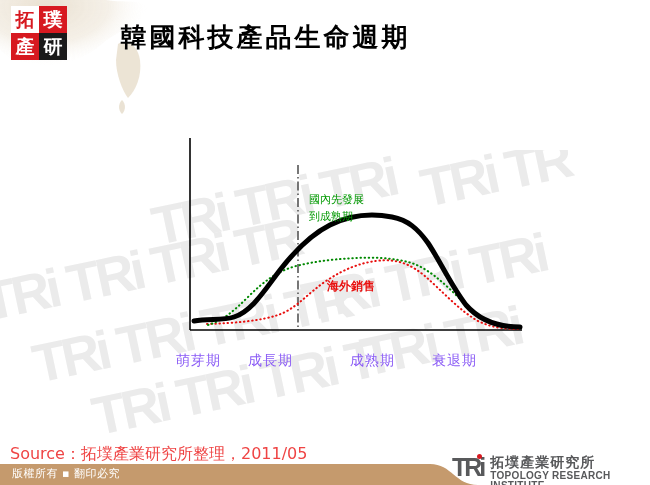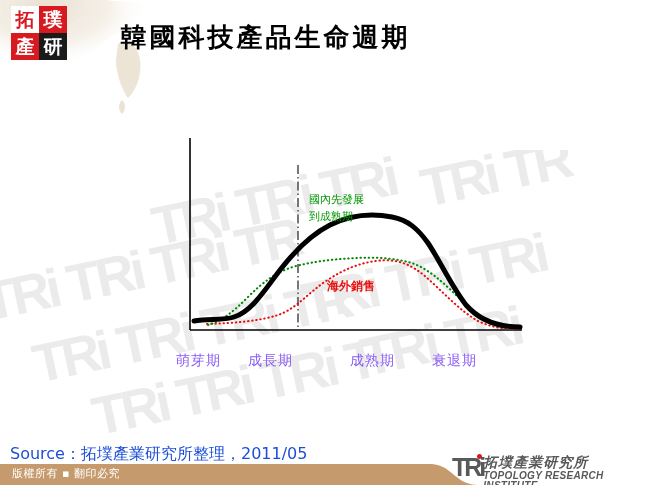--- a/index.html
+++ b/index.html
@@ -147,21 +147,21 @@
     font-weight: bold;
   }
 
   
   .source-line {
     position: absolute;
     left: 10px;
     top: 444px;
     font-family: "DejaVu Sans", "Liberation Sans", sans-serif;
     font-size: 16px;
-    color: #1d4ed8;
+    color: #ef4444;
     letter-spacing: 0px;
     z-index: 7;
   }
 
   
   .bottom-bar {
     position: absolute;
     left: 0;
     top: 464px;
     width: 650px;
@@ -201,24 +201,24 @@
   .tri-i-dot {
     position: absolute;
     right: 1px;
     top: -1px;
     width: 5px;
     height: 5px;
     background: #d71920;
     border-radius: 50%;
   }
   .tri-right {
+    margin-left: 7px;
     display: flex;
     flex-direction: column;
     line-height: 1;
-    font-style: italic;
   }
   .tri-cn {
     font-family: "DejaVu Serif", "Liberation Serif", serif;
     font-size: 14px;
     font-weight: bold;
     color: #58595b;
     letter-spacing: 1px;
   }
   .tri-en {
     font-family: "Liberation Sans", "DejaVu Sans", sans-serif;

